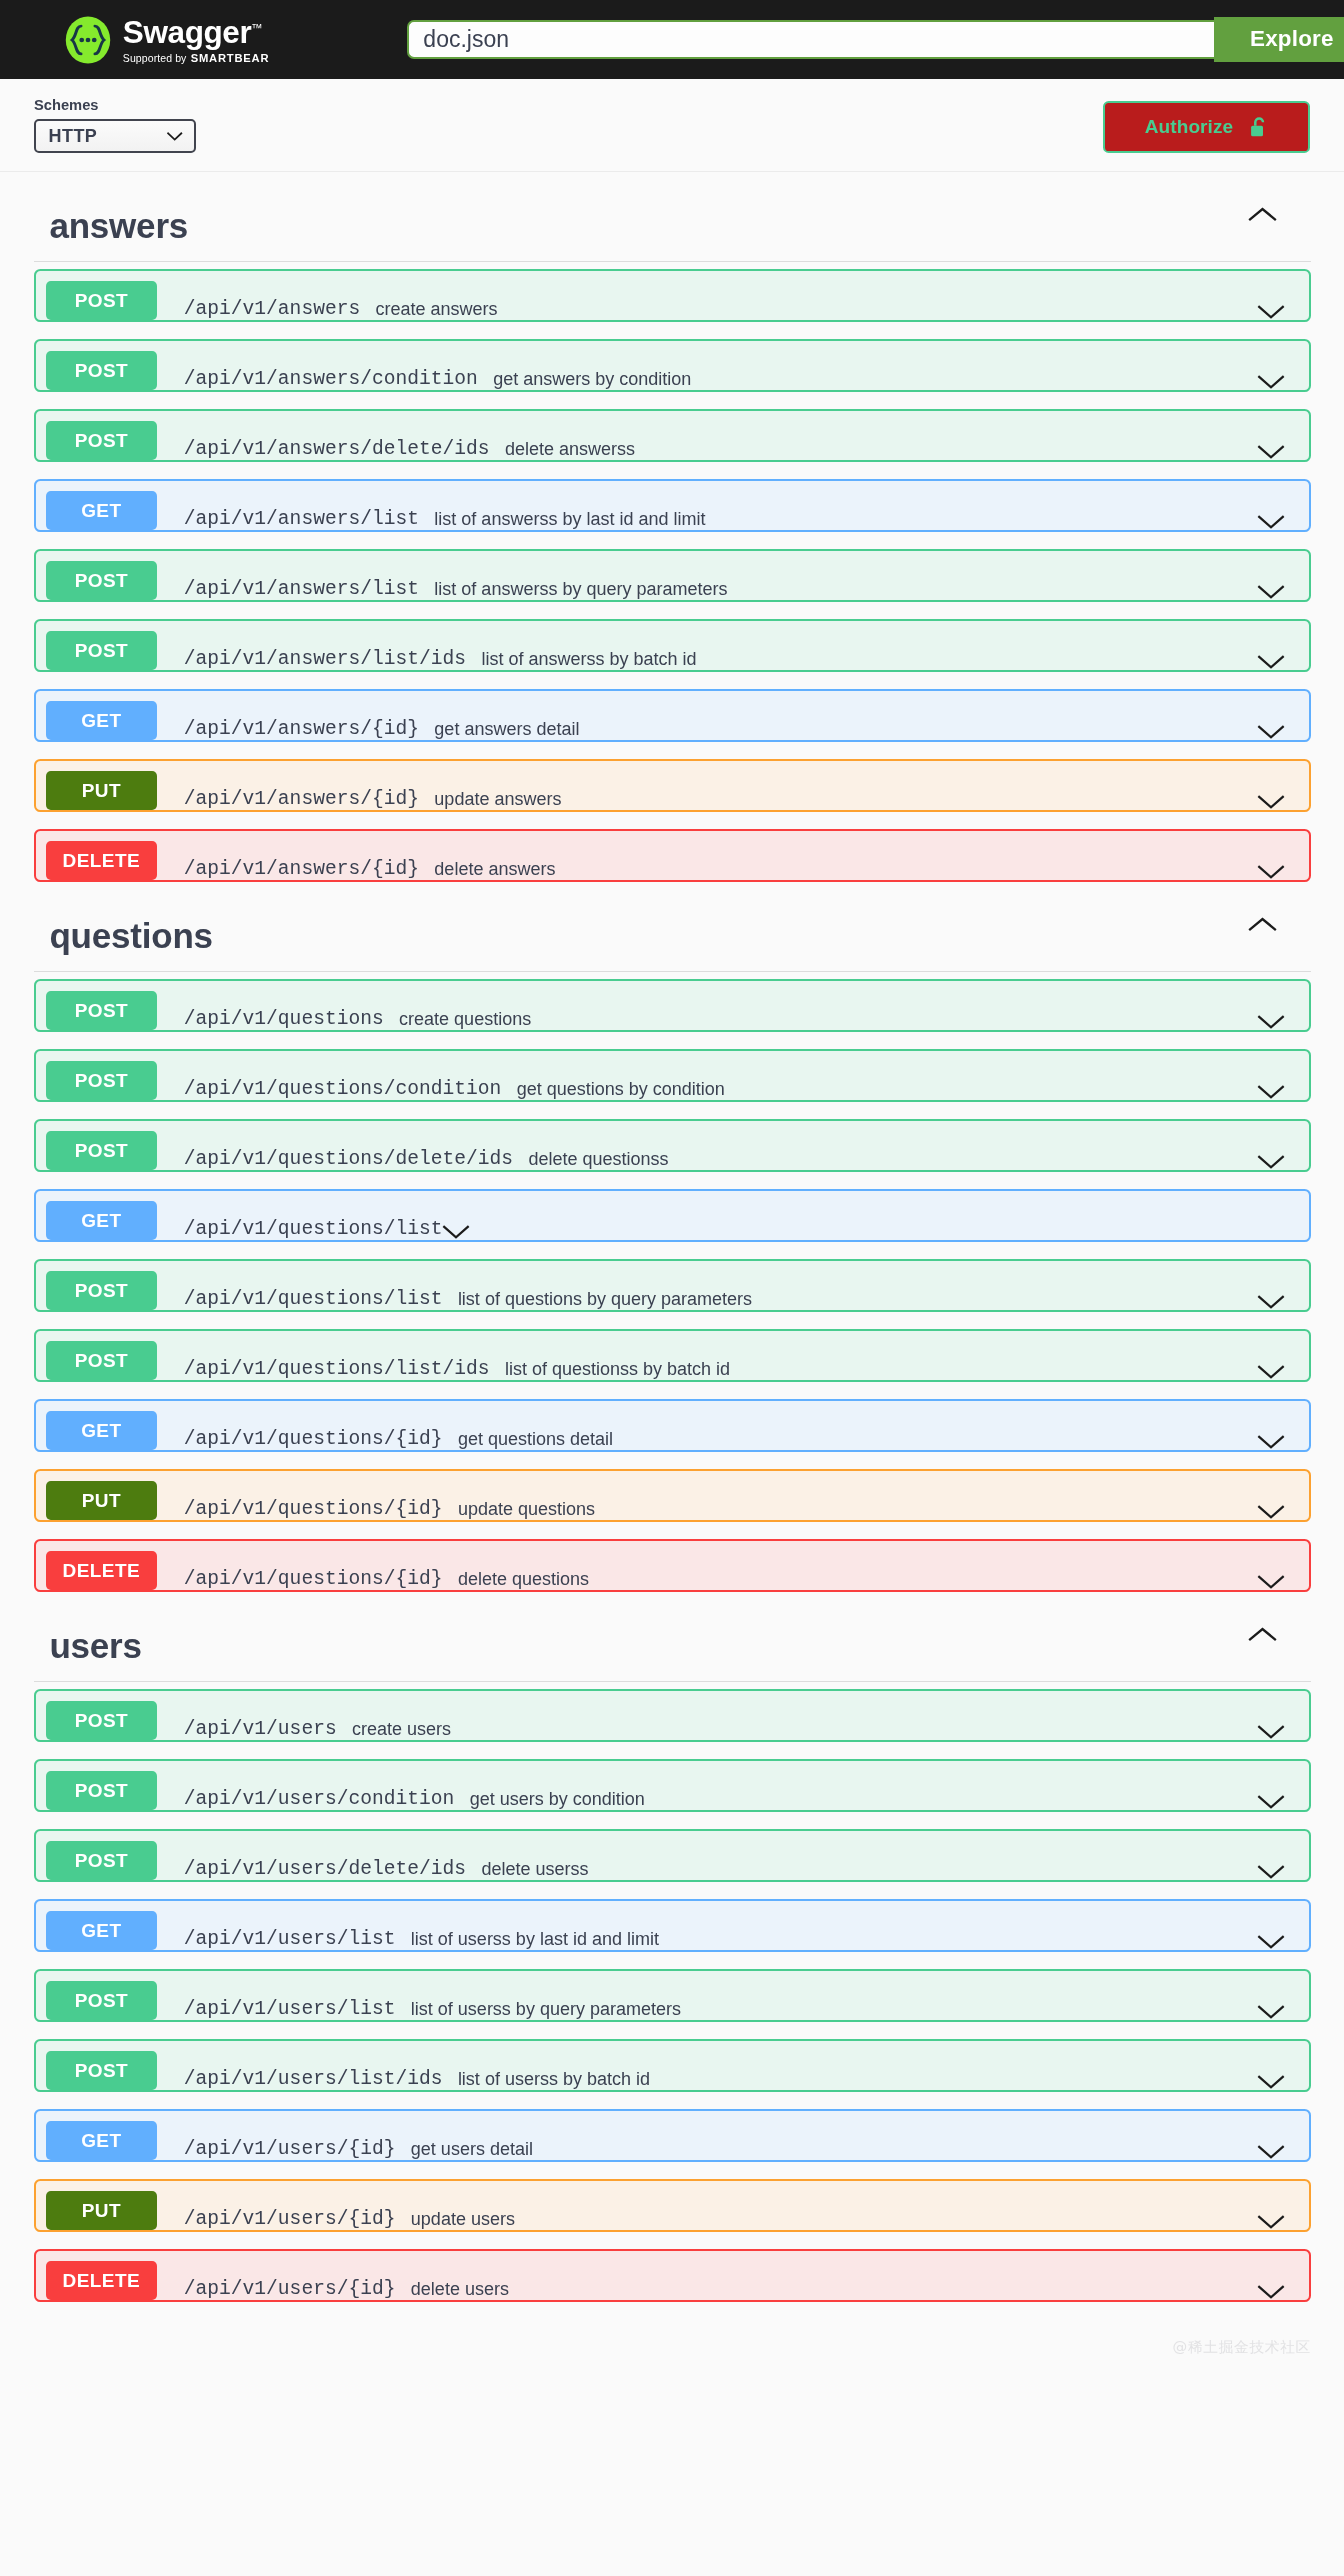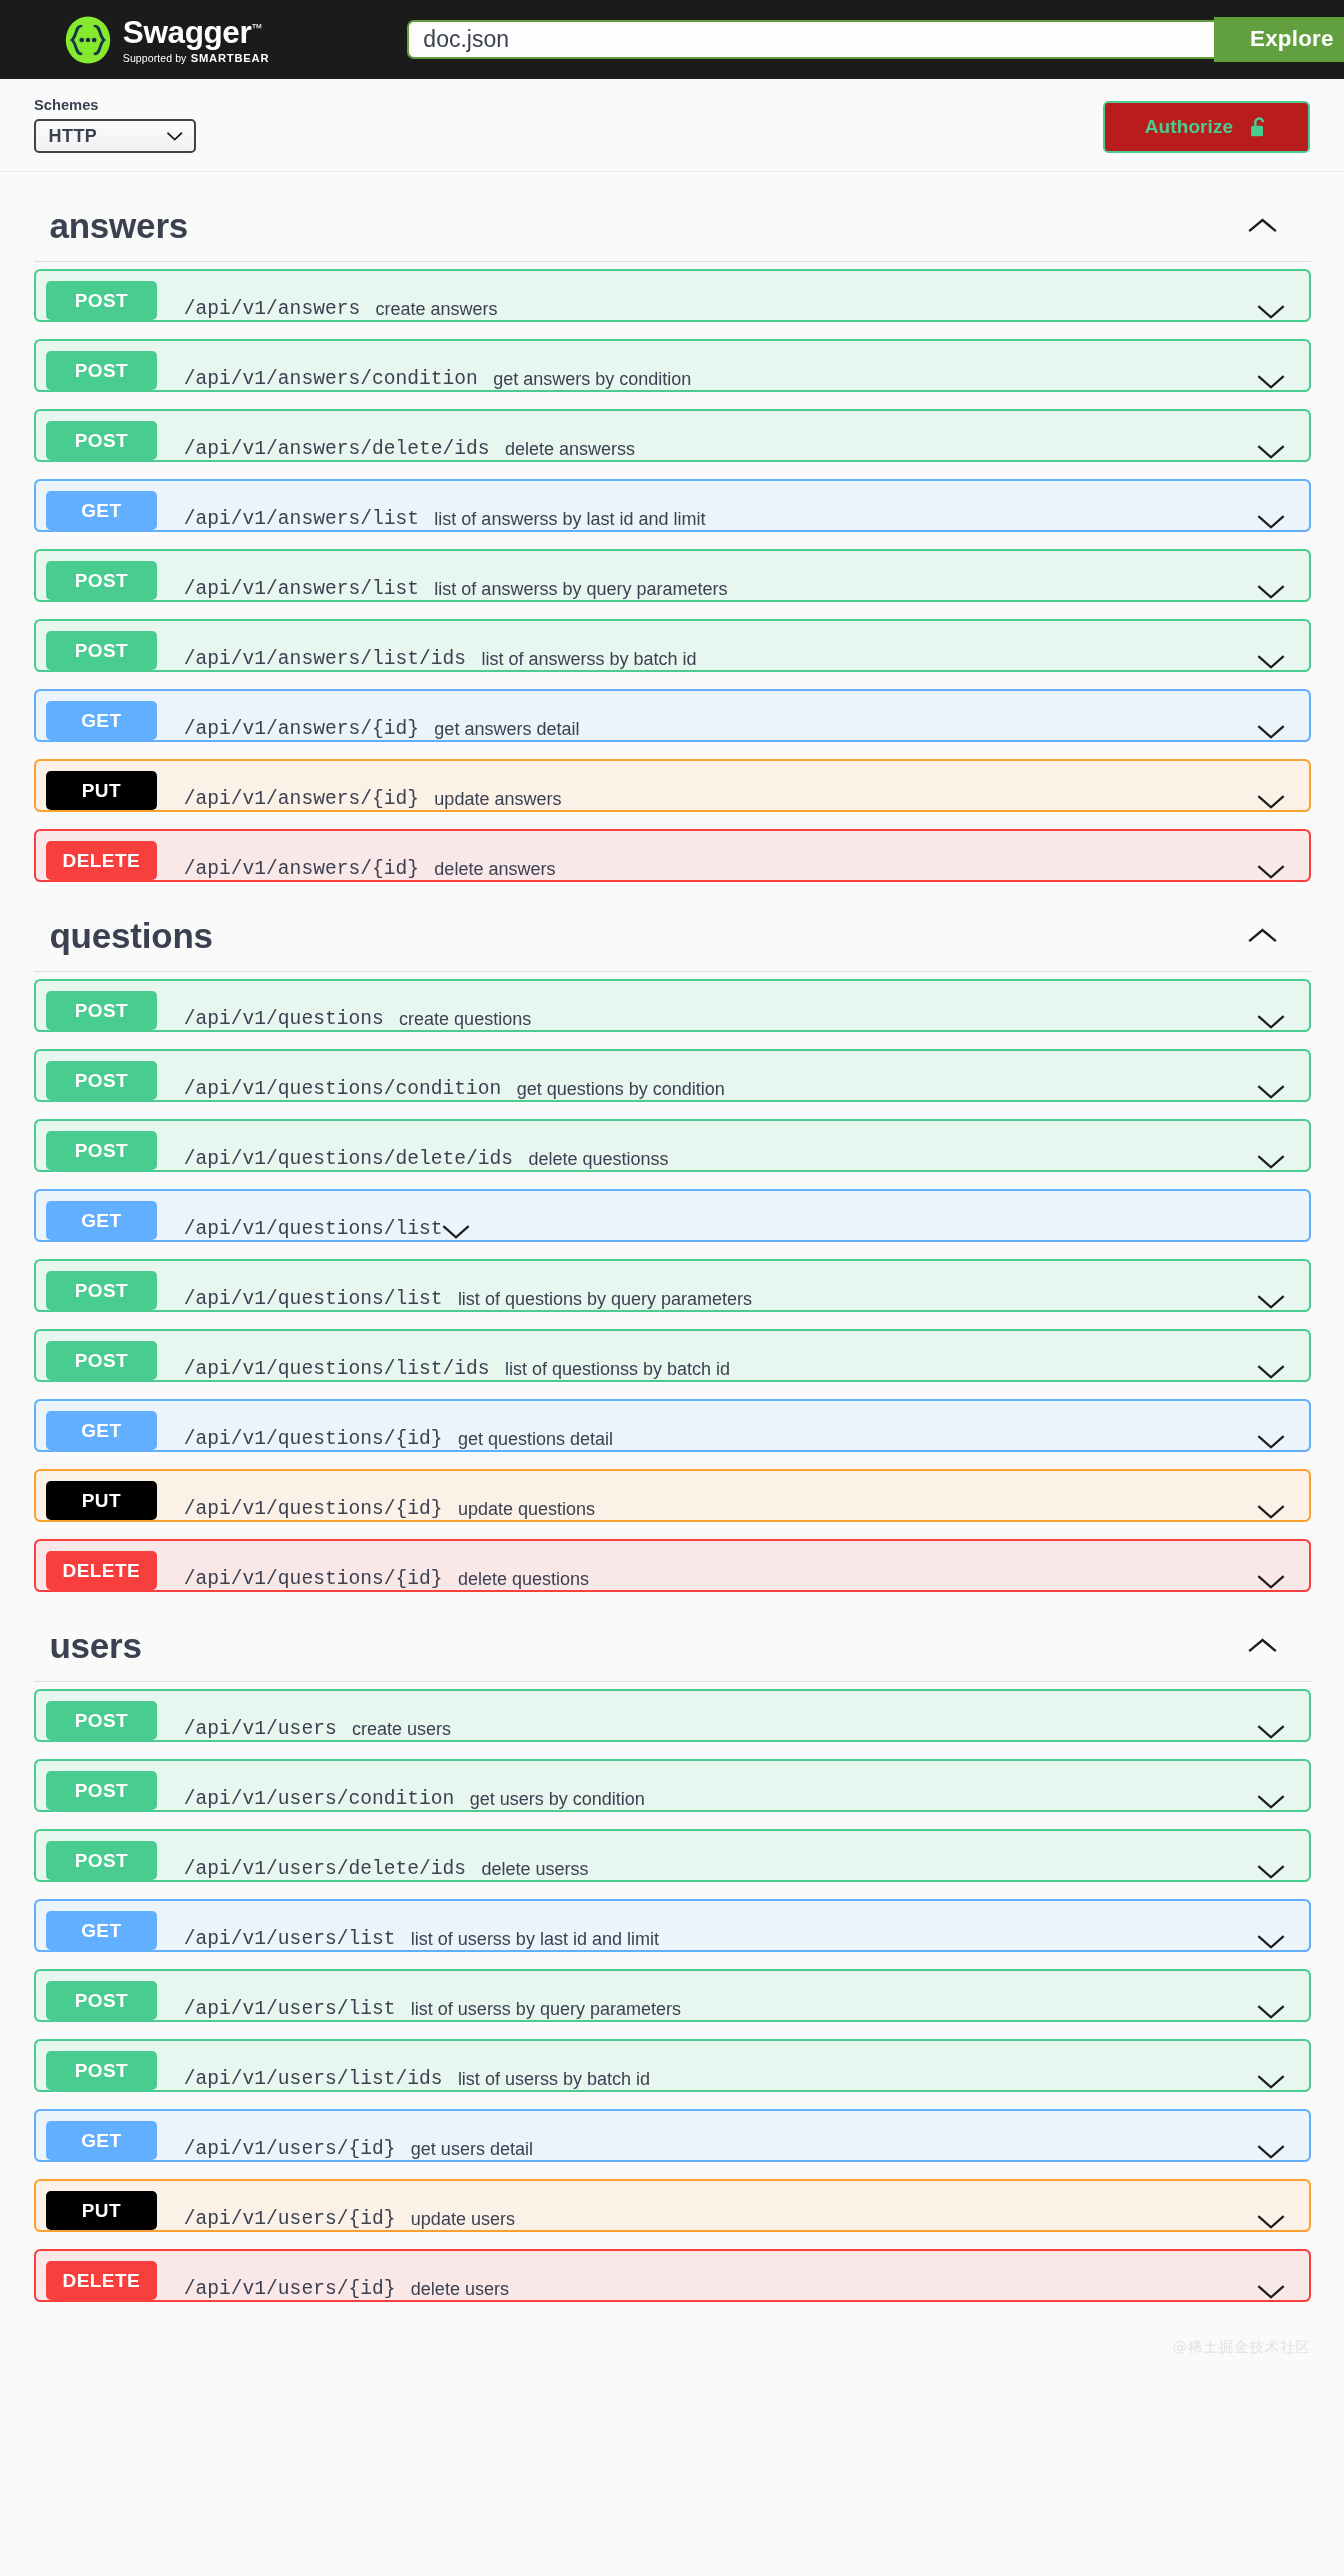--- a/index.html
+++ b/index.html
@@ -137,21 +137,21 @@
     color: #49cc90;
     letter-spacing: 0.1px;
   }
   .lock { width: 19.6px; height: 22.4px; }
 
   
   .content { padding: 0 34px; position: relative; }
   .tag-block { margin-top: 21px; }
   .tag-header {
     display: flex;
-    align-items: center;
+    align-items: flex-start;
     justify-content: space-between;
     border-bottom: 1.4px solid #dcdcdc;
     padding: 12.6px 17px 15.4px 15.4px;
     cursor: pointer;
     gap: 28px;
   }
   .tag-title {
     font-size: 35px;
     font-weight: bold;
     color: #3b4151;
@@ -202,21 +202,21 @@
     flex: 1;
   }
   .op-chev { width: 28px; height: 16px; flex-shrink: 0; }
 
   
   .m-post { background: #e8f6f0; border-color: #49cc90; }
   .m-post .verb { background: #49cc90; }
   .m-get  { background: #ebf3fb; border-color: #61affe; }
   .m-get  .verb { background: #61affe; }
   .m-put  { background: #fbf1e6; border-color: #fca130; }
-  .m-put  .verb { background: #000000; }
+  .m-put  .verb { background: #4d7c0f; }
   .m-delete { background: #fae7e7; border-color: #f93e3e; }
   .m-delete .verb { background: #f93e3e; }
 
   .watermark {
     position: absolute;
     right: 0px;
     bottom: 4.2px;
     font-size: 14.7px;
     color: #e2e2e4;
     font-family: "DejaVu Sans", sans-serif;

